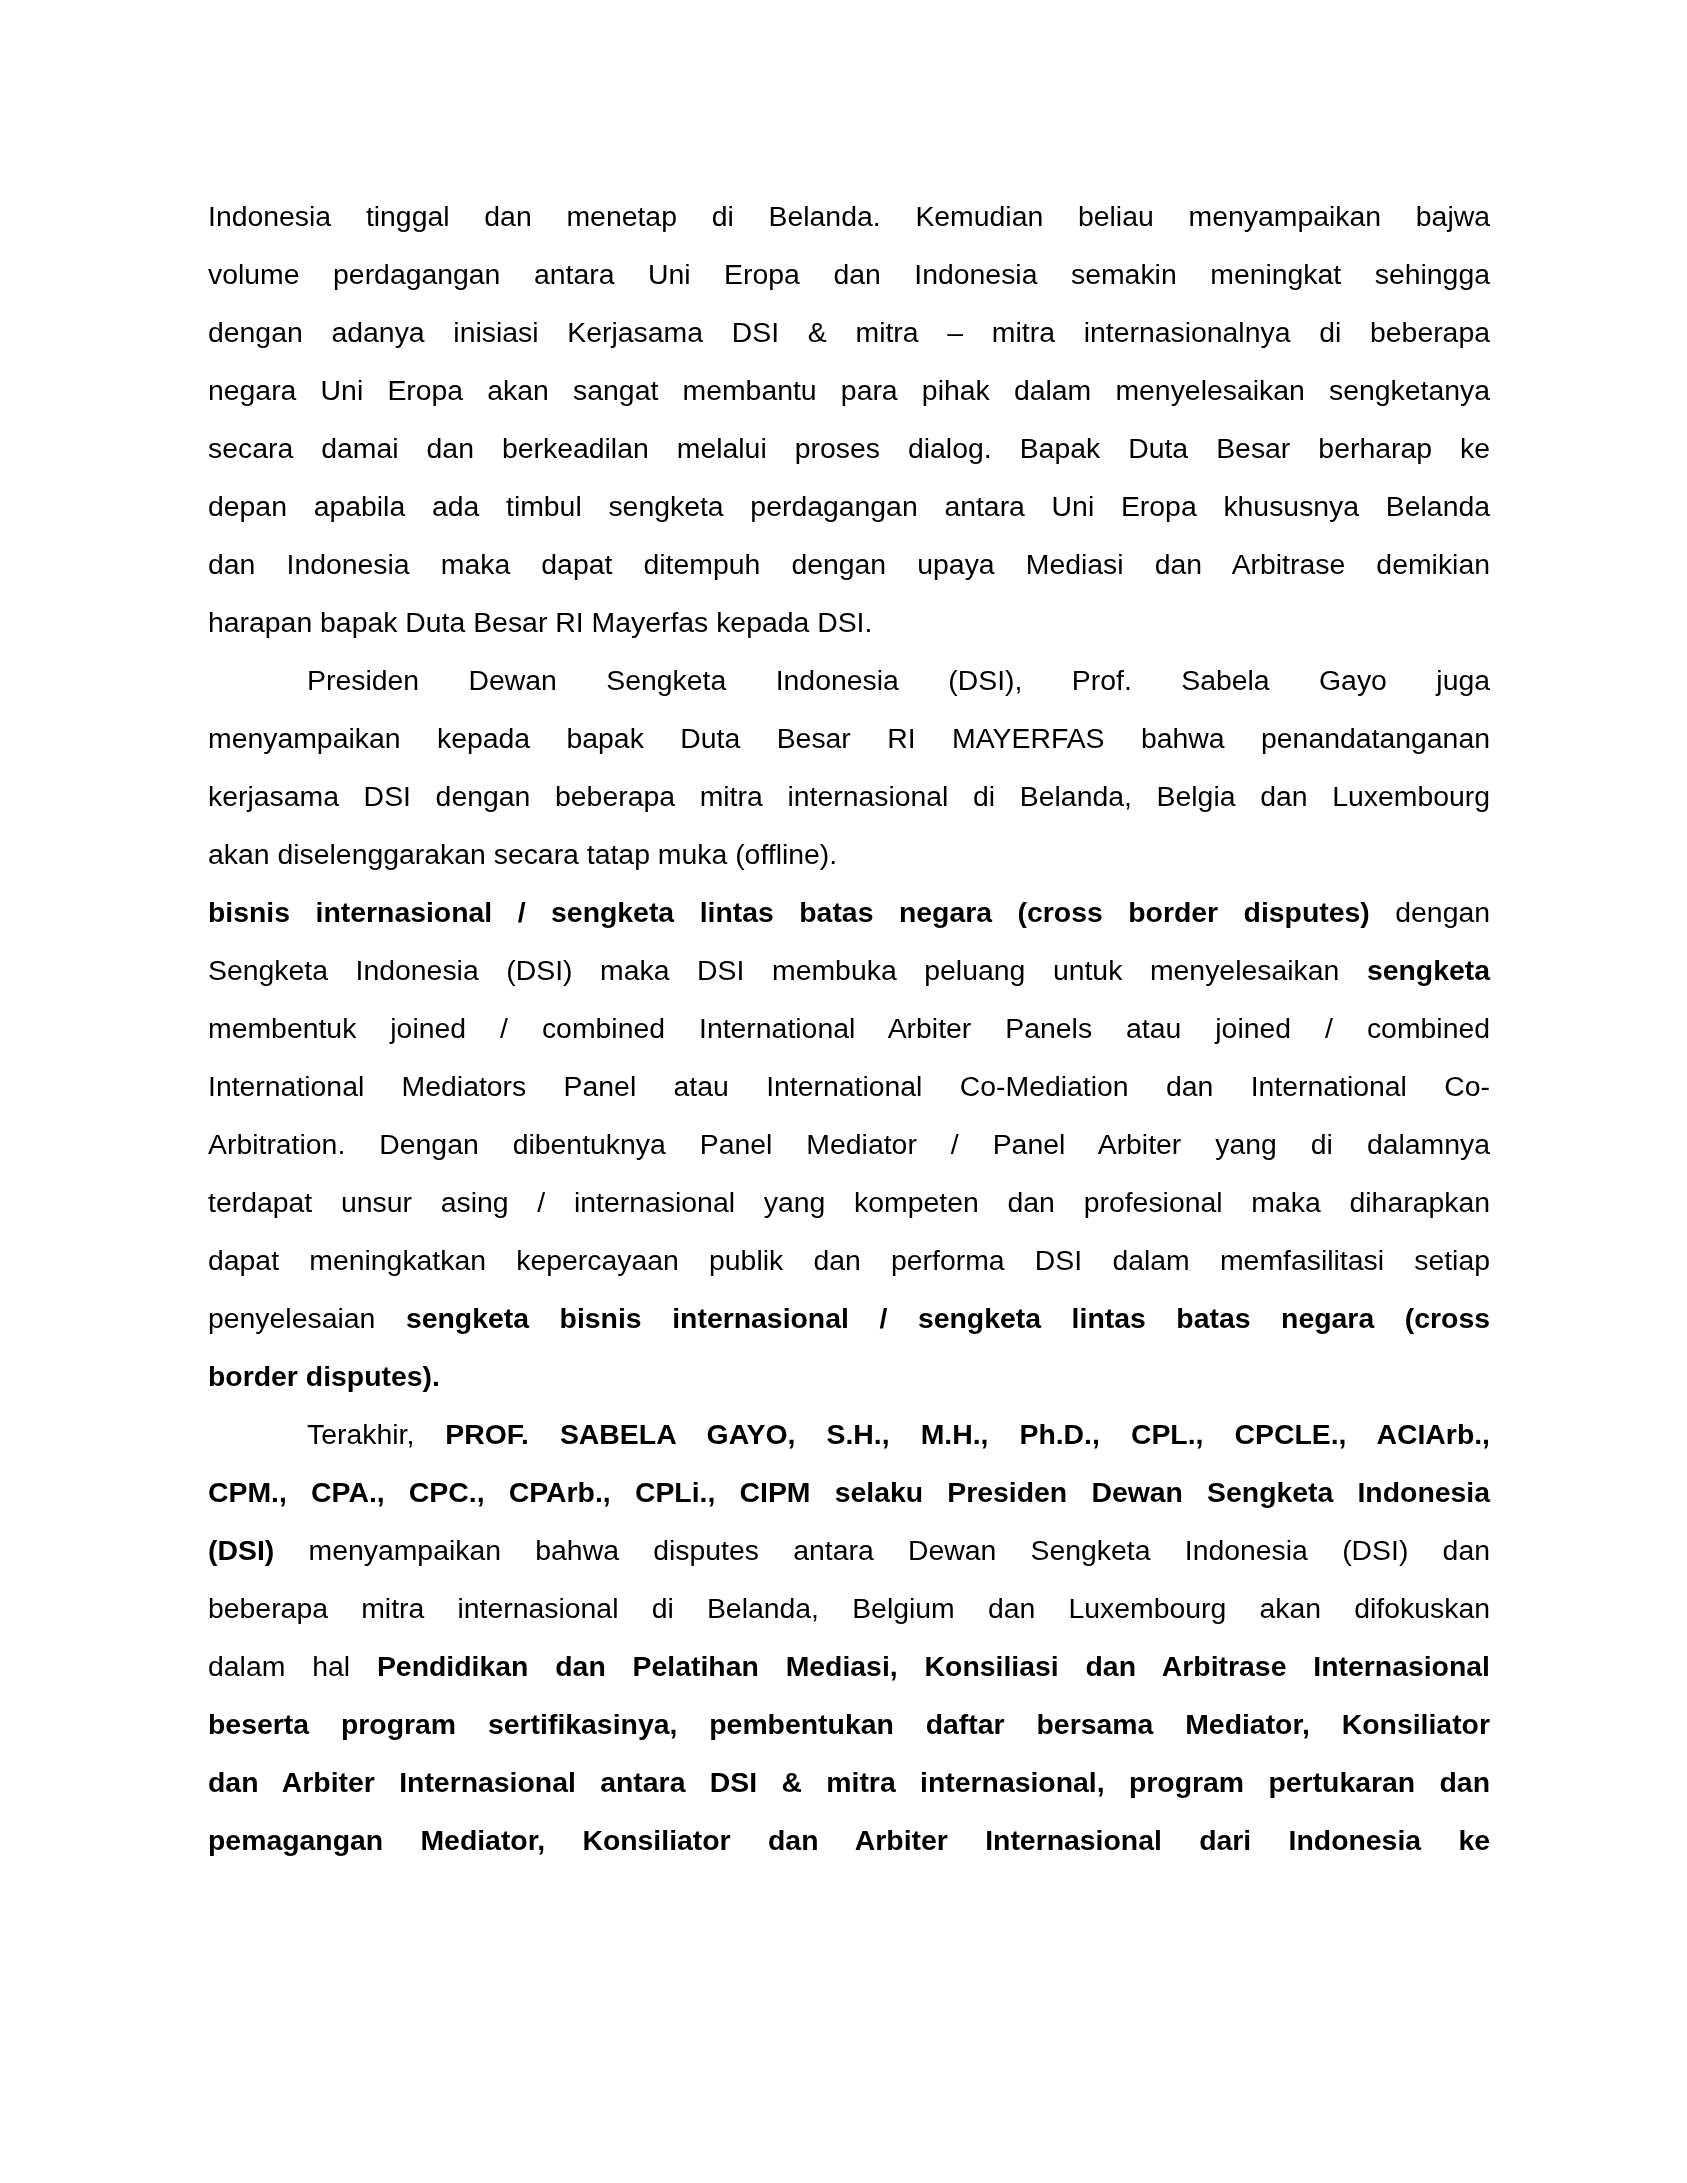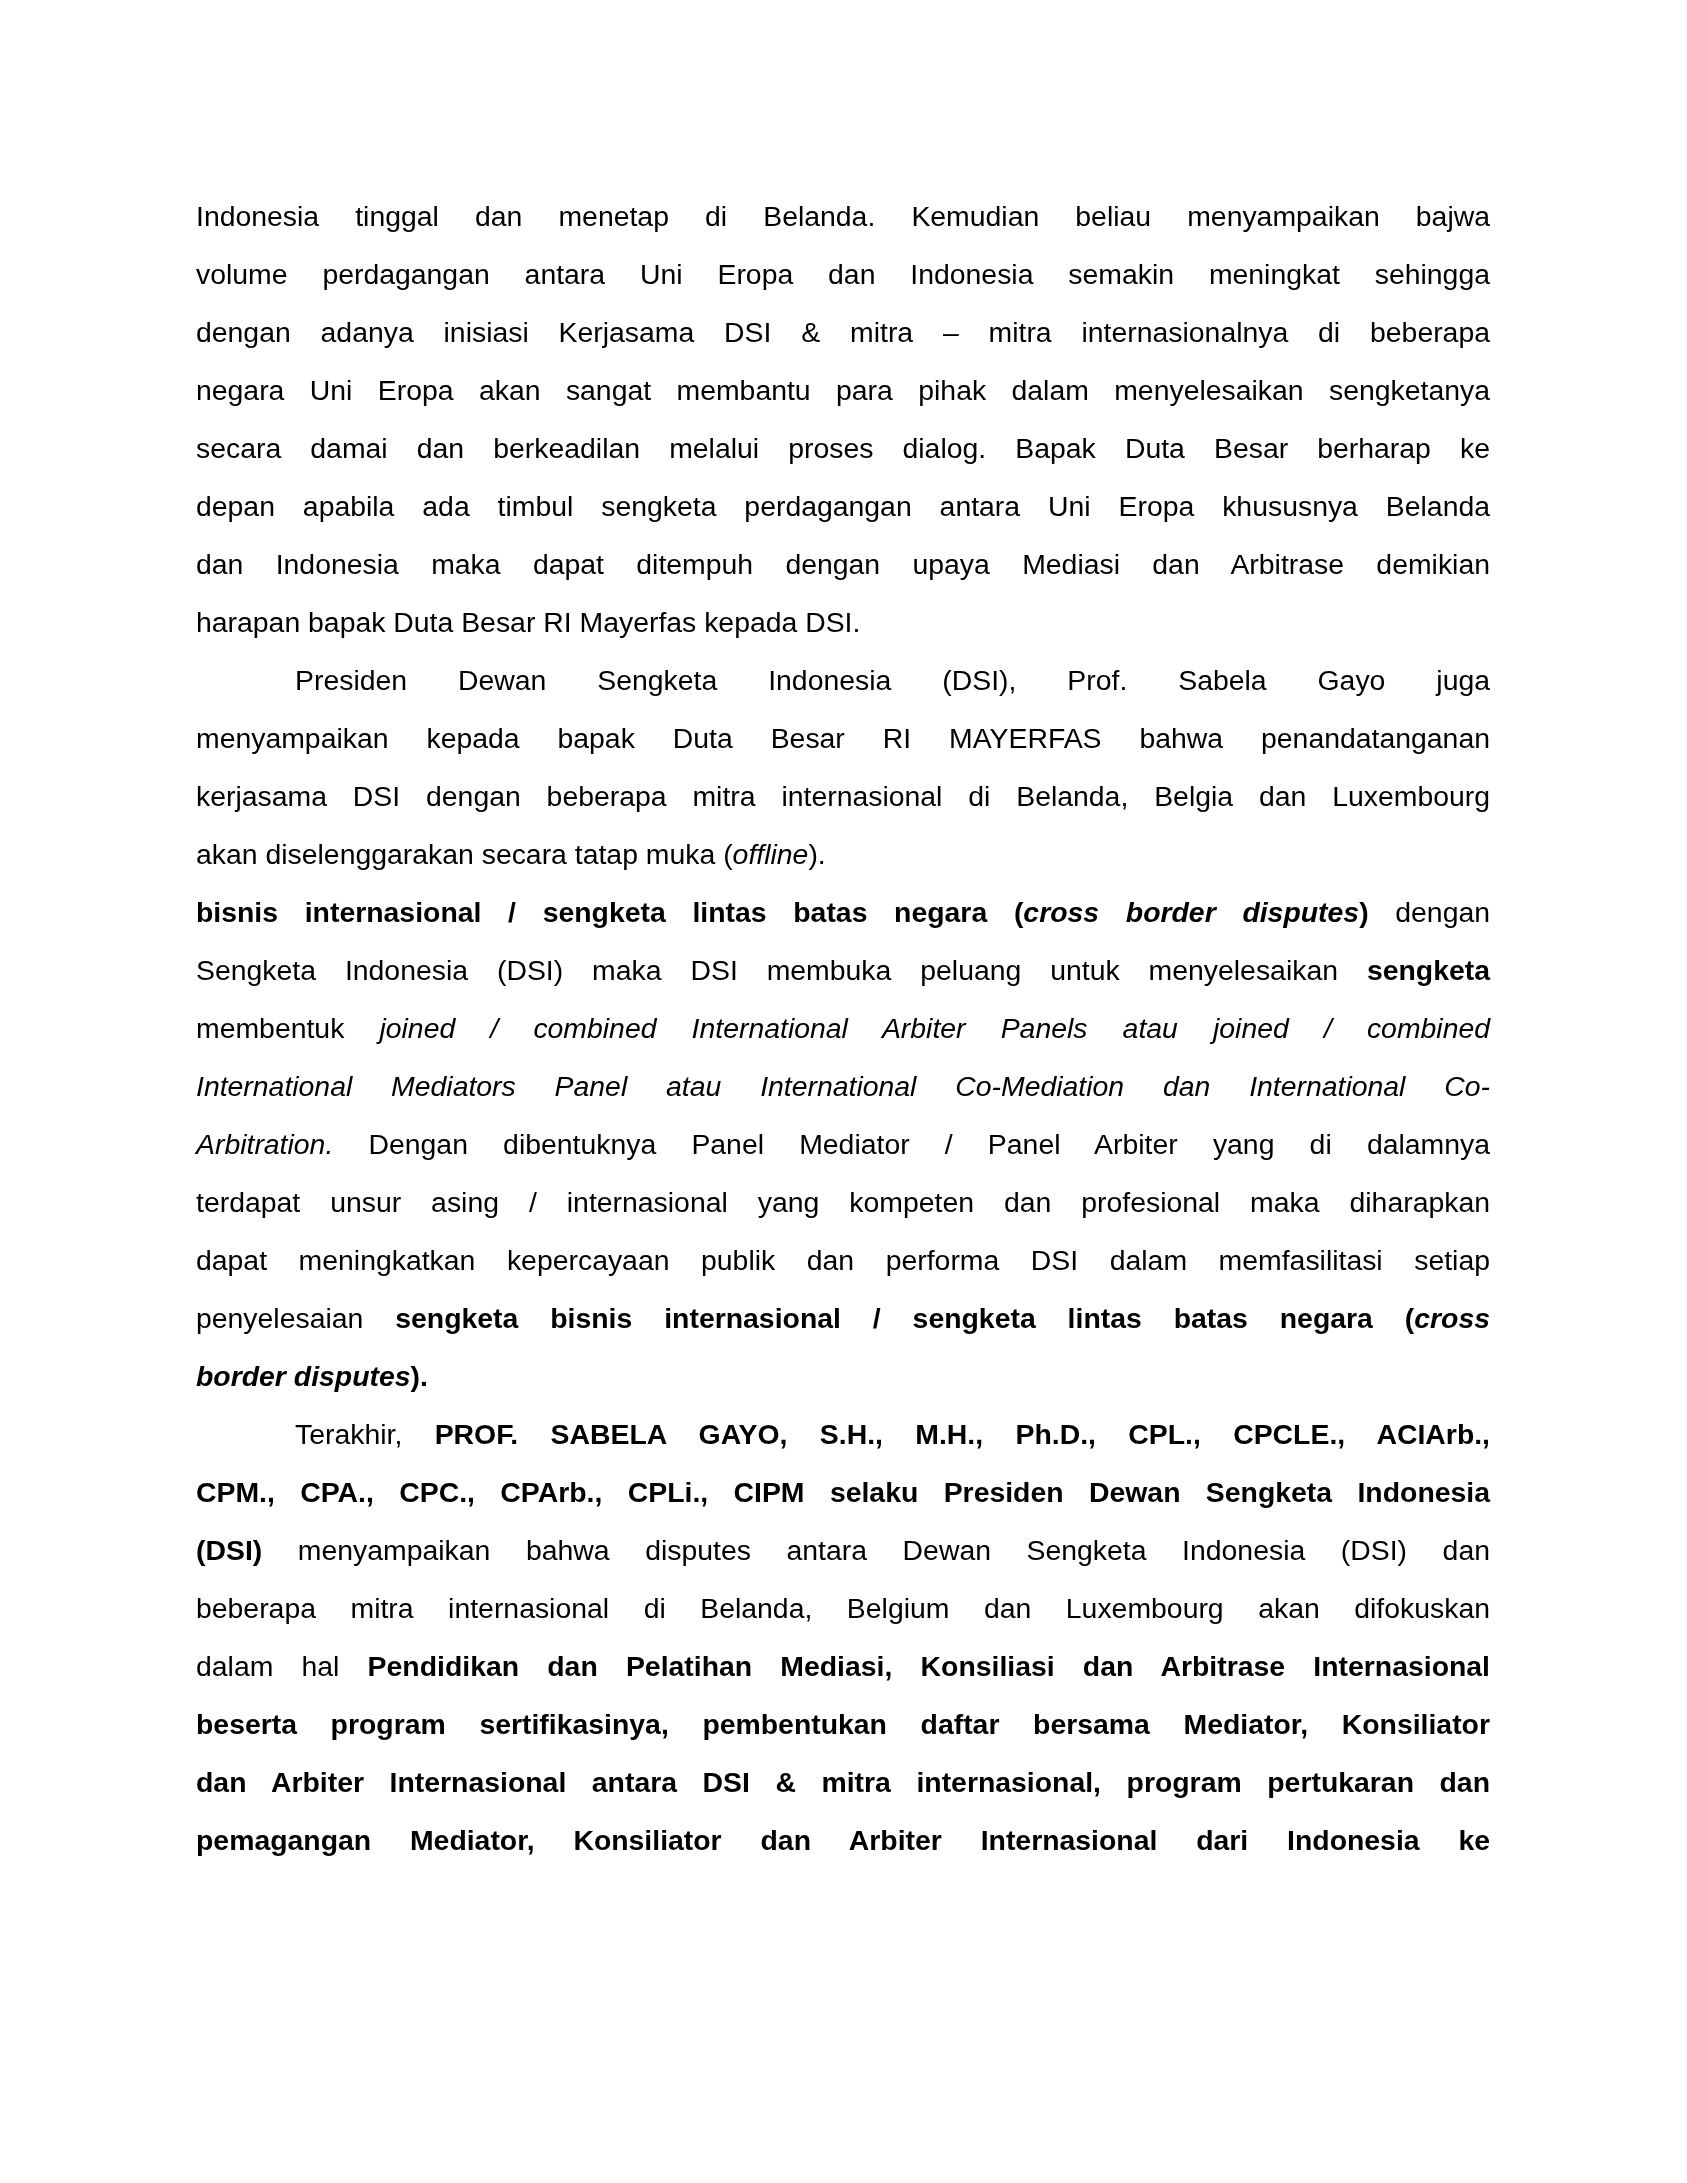--- a/index.html
+++ b/index.html
@@ -21,28 +21,29 @@
     top: 187px;
     width: 1294px;
     font-size: 28.4px;
     line-height: 58px;
     color: #000000;
   }
   .para { margin: 0; padding: 0; }
   .line {
     text-align: justify;
     text-align-last: justify;
+    margin-left: 12px;
   }
   .line.left {
     text-align: left;
     text-align-last: left;
   }
   .line.indent { text-indent: 99px; }
   .seg.b { font-weight: 700; }
-  .seg.i { font-style: italic; }
+  .seg.i { }
 </style>
 </head>
 <body>
 
 <div class="page" style="background: rgb(255, 255, 255);">
   <div class="doc" id="doc" style="color: rgb(0, 0, 0);">
       <div class="para">
         <div class="line"><span class="seg">Indonesia tinggal dan menetap di Belanda. Kemudian beliau menyampaikan bajwa</span></div>
         <div class="line"><span class="seg">volume perdagangan antara Uni Eropa dan Indonesia semakin meningkat sehingga</span></div>
         <div class="line"><span class="seg">dengan adanya inisiasi Kerjasama DSI &amp; mitra – mitra internasionalnya di beberapa</span></div>

